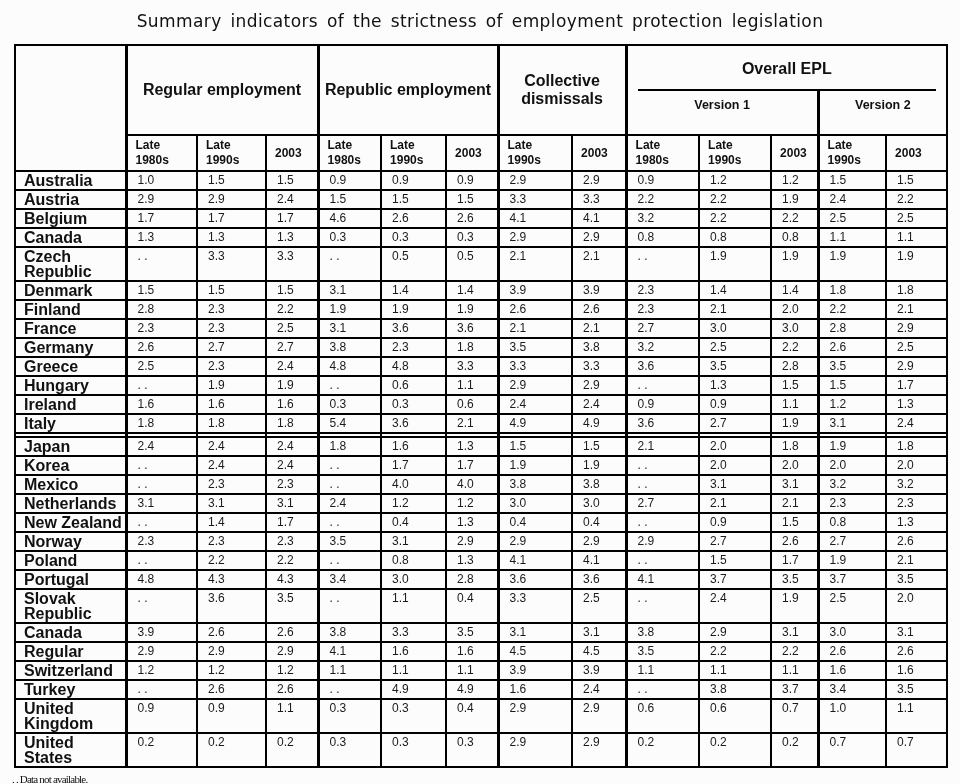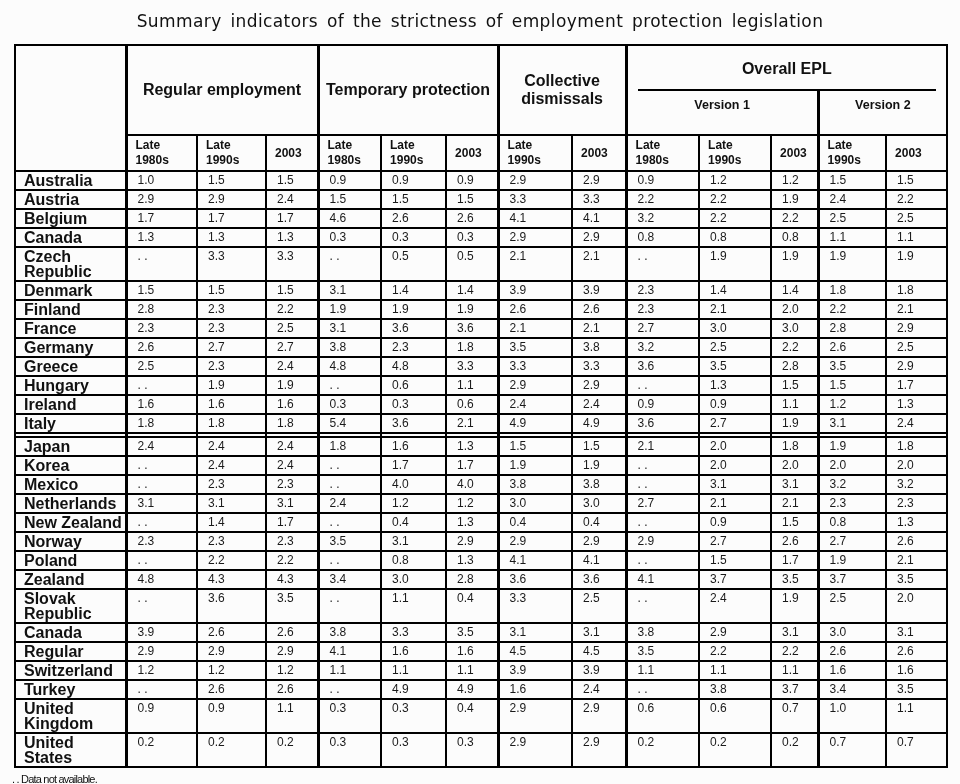--- a/index.html
+++ b/index.html
@@ -39,21 +39,21 @@
     line-height:15px; white-space:pre-line; font-size:16px;
   }
   td.val {
     text-align:left; padding:1px 0 1px 10px; vertical-align:top;
     line-height:15px; color:#1a1a1a;
   }
   .gstart { border-left-width:3px; }
   tr.gap-row td { height:4px; padding:0; }
   .footnotes { margin:5px 0 0 12px; }
   .fn1 {
-    font-family:Liberation Sans, sans-serif;
+    font-family:Liberation Serif, serif;
     font-size:11px; letter-spacing:-0.8px;
   }
   col.c0{width:111px;} col.c1{width:71px;} col.c2{width:69px;} col.c3{width:52px;}
   col.c4{width:63px;} col.c5{width:65px;} col.c6{width:52px;} col.c7{width:74px;}
   col.c8{width:54px;} col.c9{width:73px;} col.c10{width:72px;} col.c11{width:47px;}
   col.c12{width:68px;} col.c13{width:61px;}
 </style>
 </head>
 <body>
 
@@ -74,21 +74,21 @@
         <col class="c9">
         <col class="c10">
         <col class="c11">
       <col class="c12">
         <col class="c13">
     </colgroup>
     <thead>
       <tr class="h1">
         <th rowspan="3"></th>
         <th colspan="3" rowspan="2" class="group gstart">Regular employment</th>
-        <th colspan="3" rowspan="2" class="group gstart">Temporary protection</th>
+        <th colspan="3" rowspan="2" class="group gstart">Republic employment</th>
         <th colspan="2" rowspan="2" class="group gstart">Collective dismissals</th>
         <th colspan="5" class="group overall gstart">
           <span>Overall EPL</span>
           <span class="rule"></span>
         </th>
       </tr>
       <tr class="h2">
         <th colspan="3" class="version gstart">Version 1</th>
         <th colspan="2" class="version gstart">Version 2</th>
       </tr>
@@ -448,21 +448,21 @@
           <td class="val">1.3</td>
           <td class="val gstart">4.1</td>
           <td class="val">4.1</td>
           <td class="val gstart">. .</td>
           <td class="val">1.5</td>
           <td class="val">1.7</td>
           <td class="val gstart">1.9</td>
           <td class="val">2.1</td>
         </tr>
         <tr>
-          <th class="country">Zealand</th>
+          <th class="country">Portugal</th>
           <td class="val gstart">4.8</td>
           <td class="val">4.3</td>
           <td class="val">4.3</td>
           <td class="val gstart">3.4</td>
           <td class="val">3.0</td>
           <td class="val">2.8</td>
           <td class="val gstart">3.6</td>
           <td class="val">3.6</td>
           <td class="val gstart">4.1</td>
           <td class="val">3.7</td>

